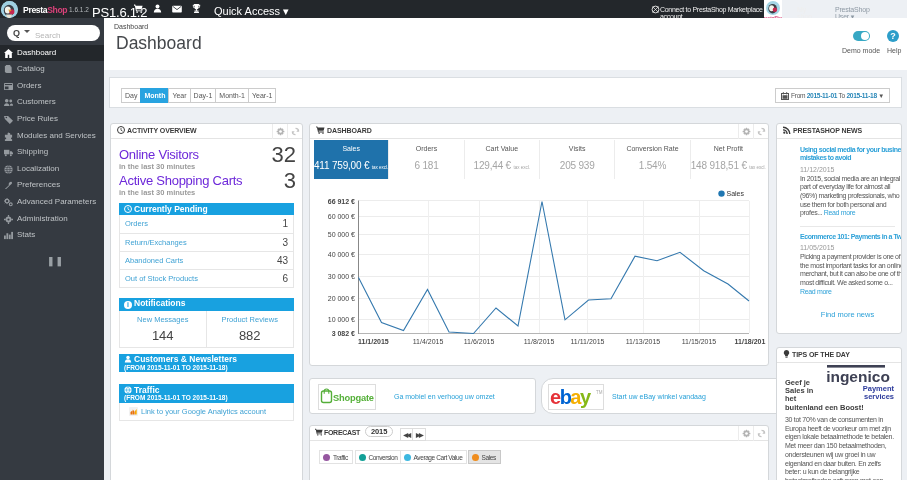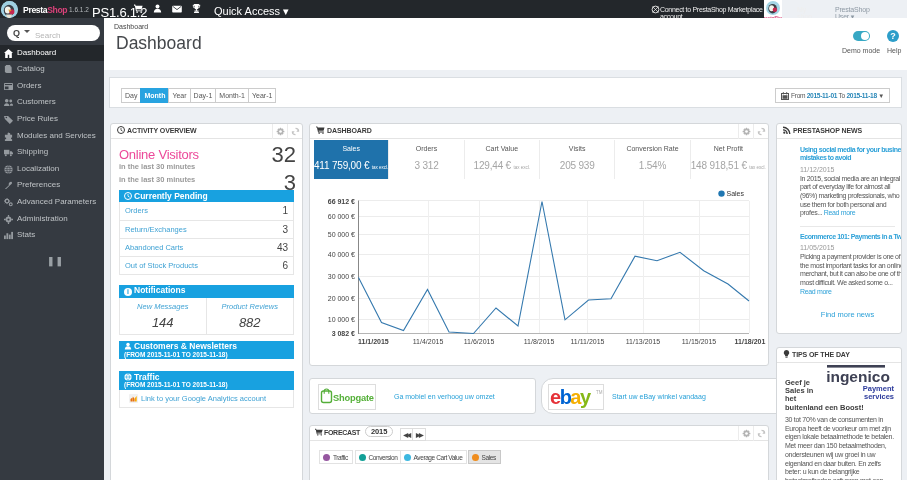--- a/index.html
+++ b/index.html
@@ -54,30 +54,30 @@
 
 
 .panel { position:absolute; background:#fff; border:1px solid #d4d7da; border-radius:3px; overflow:hidden; }
 .phead { height:15px; line-height:14px; border-bottom:1px solid #e4e4e4; font-size:7px; letter-spacing:-0.1px; font-weight:bold; color:#3a3a3a; padding-left:6px; position:relative; white-space:nowrap;}
 .phead .hicons { position:absolute; right:0; top:0; height:15px; display:flex; }
 .phead .hicons .hc { width:15px; height:15px; border-left:1px solid #ececec; display:flex; align-items:center; justify-content:center; }
 
 
 #actpanel { left:110px; top:123px; width:193px; height:361px; }
 .bigstat { position:relative; margin:0 6px 0 8px; }
-.bigstat .lbl { font-size:13px; line-height:13px; letter-spacing:-0.25px; color:#ec4899; }
+.bigstat .lbl { font-size:13px; line-height:13px; letter-spacing:-0.25px; color:#6d28d9; }
 .bigstat .sub { font-size:7.5px; line-height:8px; margin-top:2px; color:#9a9a9a;font-weight:bold; }
 .bigstat .num { position:absolute; right:0; top:-6px; font-size:22px; color:#444; }
 .bluebar { margin:0 8px; background:#18a1e0; color:#fff; font-size:8.5px; line-height:8.5px; font-weight:bold; padding:1.5px 5px; position:relative;}
 .bluebar .sub2 { font-size:6.5px; line-height:7px; font-weight:bold; }
 .srows { margin:0 8px; border:1px solid #e6e6e6; border-top:none; }
 .srow { height:18px; line-height:17px; border-top:1px solid #e6e6e6; font-size:7.5px; color:#3fa2d4; padding:0 5px; position:relative; }
 .srow:first-child { border-top:none; }
 .srow .val { position:absolute; right:5px; top:0; font-size:10px; color:#444; }
-.twocol { margin:0 8px; border:1px solid #e6e6e6; border-top:none; display:flex;font-style:italic; }
+.twocol { margin:0 8px; border:1px solid #e6e6e6; border-top:none; display:flex; }
 .twocol .cell { width:50%; text-align:center; padding:4px 0 4px; }
 .twocol .cell:first-child { border-right:1px solid #e6e6e6; }
 .twocol .clbl { font-size:7.5px; color:#3fa2d4; }
 .twocol .cval { font-size:13px; color:#444; margin-top:4px; }
 
 
 #dashpanel { left:309px; top:123px; width:460px; height:243px; }
 #kpirow { position:absolute; left:4px; top:16px; width:452px; height:39px; display:flex; }
 .kpi { width:75.33px; border-right:1px solid #ececec; text-align:center; position:relative; }
 .kpi:last-child { border-right:none; }
@@ -279,20 +279,21 @@
         </span>
       </span></div>
   <div style="height:9px"></div>
   <div class="bigstat">
       <div class="lbl">Online Visitors</div>
       <div class="num">32</div>
       <div class="sub">in the last 30 minutes</div>
     </div>
   <div style="height:3px"></div>
   <div class="bigstat">
+      <div class="lbl">Active Shopping Carts</div>
       <div class="num">3</div>
       <div class="sub">in the last 30 minutes</div>
     </div>
   <div style="height:6px"></div>
   <div class="bluebar"><svg style="vertical-align:-1px;margin-right:2px" width="8" height="8" viewBox="0 0 8 8">
         <circle cx="4" cy="4" r="3.5" fill="none" stroke="#fff" stroke-width="1"></circle>
         <path d="M4 2v2.2l1.6 1" stroke="#fff" stroke-width=".8" fill="none"></path>
       </svg>Currently Pending</div>
   <div class="srows">
     <div class="srow">Orders<span class="val">1</span></div>
@@ -359,21 +360,21 @@
           </svg>
         </span>
       </span></div>
   <div id="kpirow">
     <div class="kpi active">
         <div class="klbl">Sales</div>
         <div class="kval">411 759,00 € <span class="tx">tax excl.</span></div>
       </div>
     <div class="kpi">
         <div class="klbl">Orders</div>
-        <div class="kval">3 312</div>
+        <div class="kval">6 181</div>
       </div>
     <div class="kpi">
         <div class="klbl">Cart Value</div>
         <div class="kval">129,44 € <span class="tx">tax excl.</span></div>
       </div>
     <div class="kpi">
         <div class="klbl">Visits</div>
         <div class="kval">205 939</div>
       </div>
     <div class="kpi">

